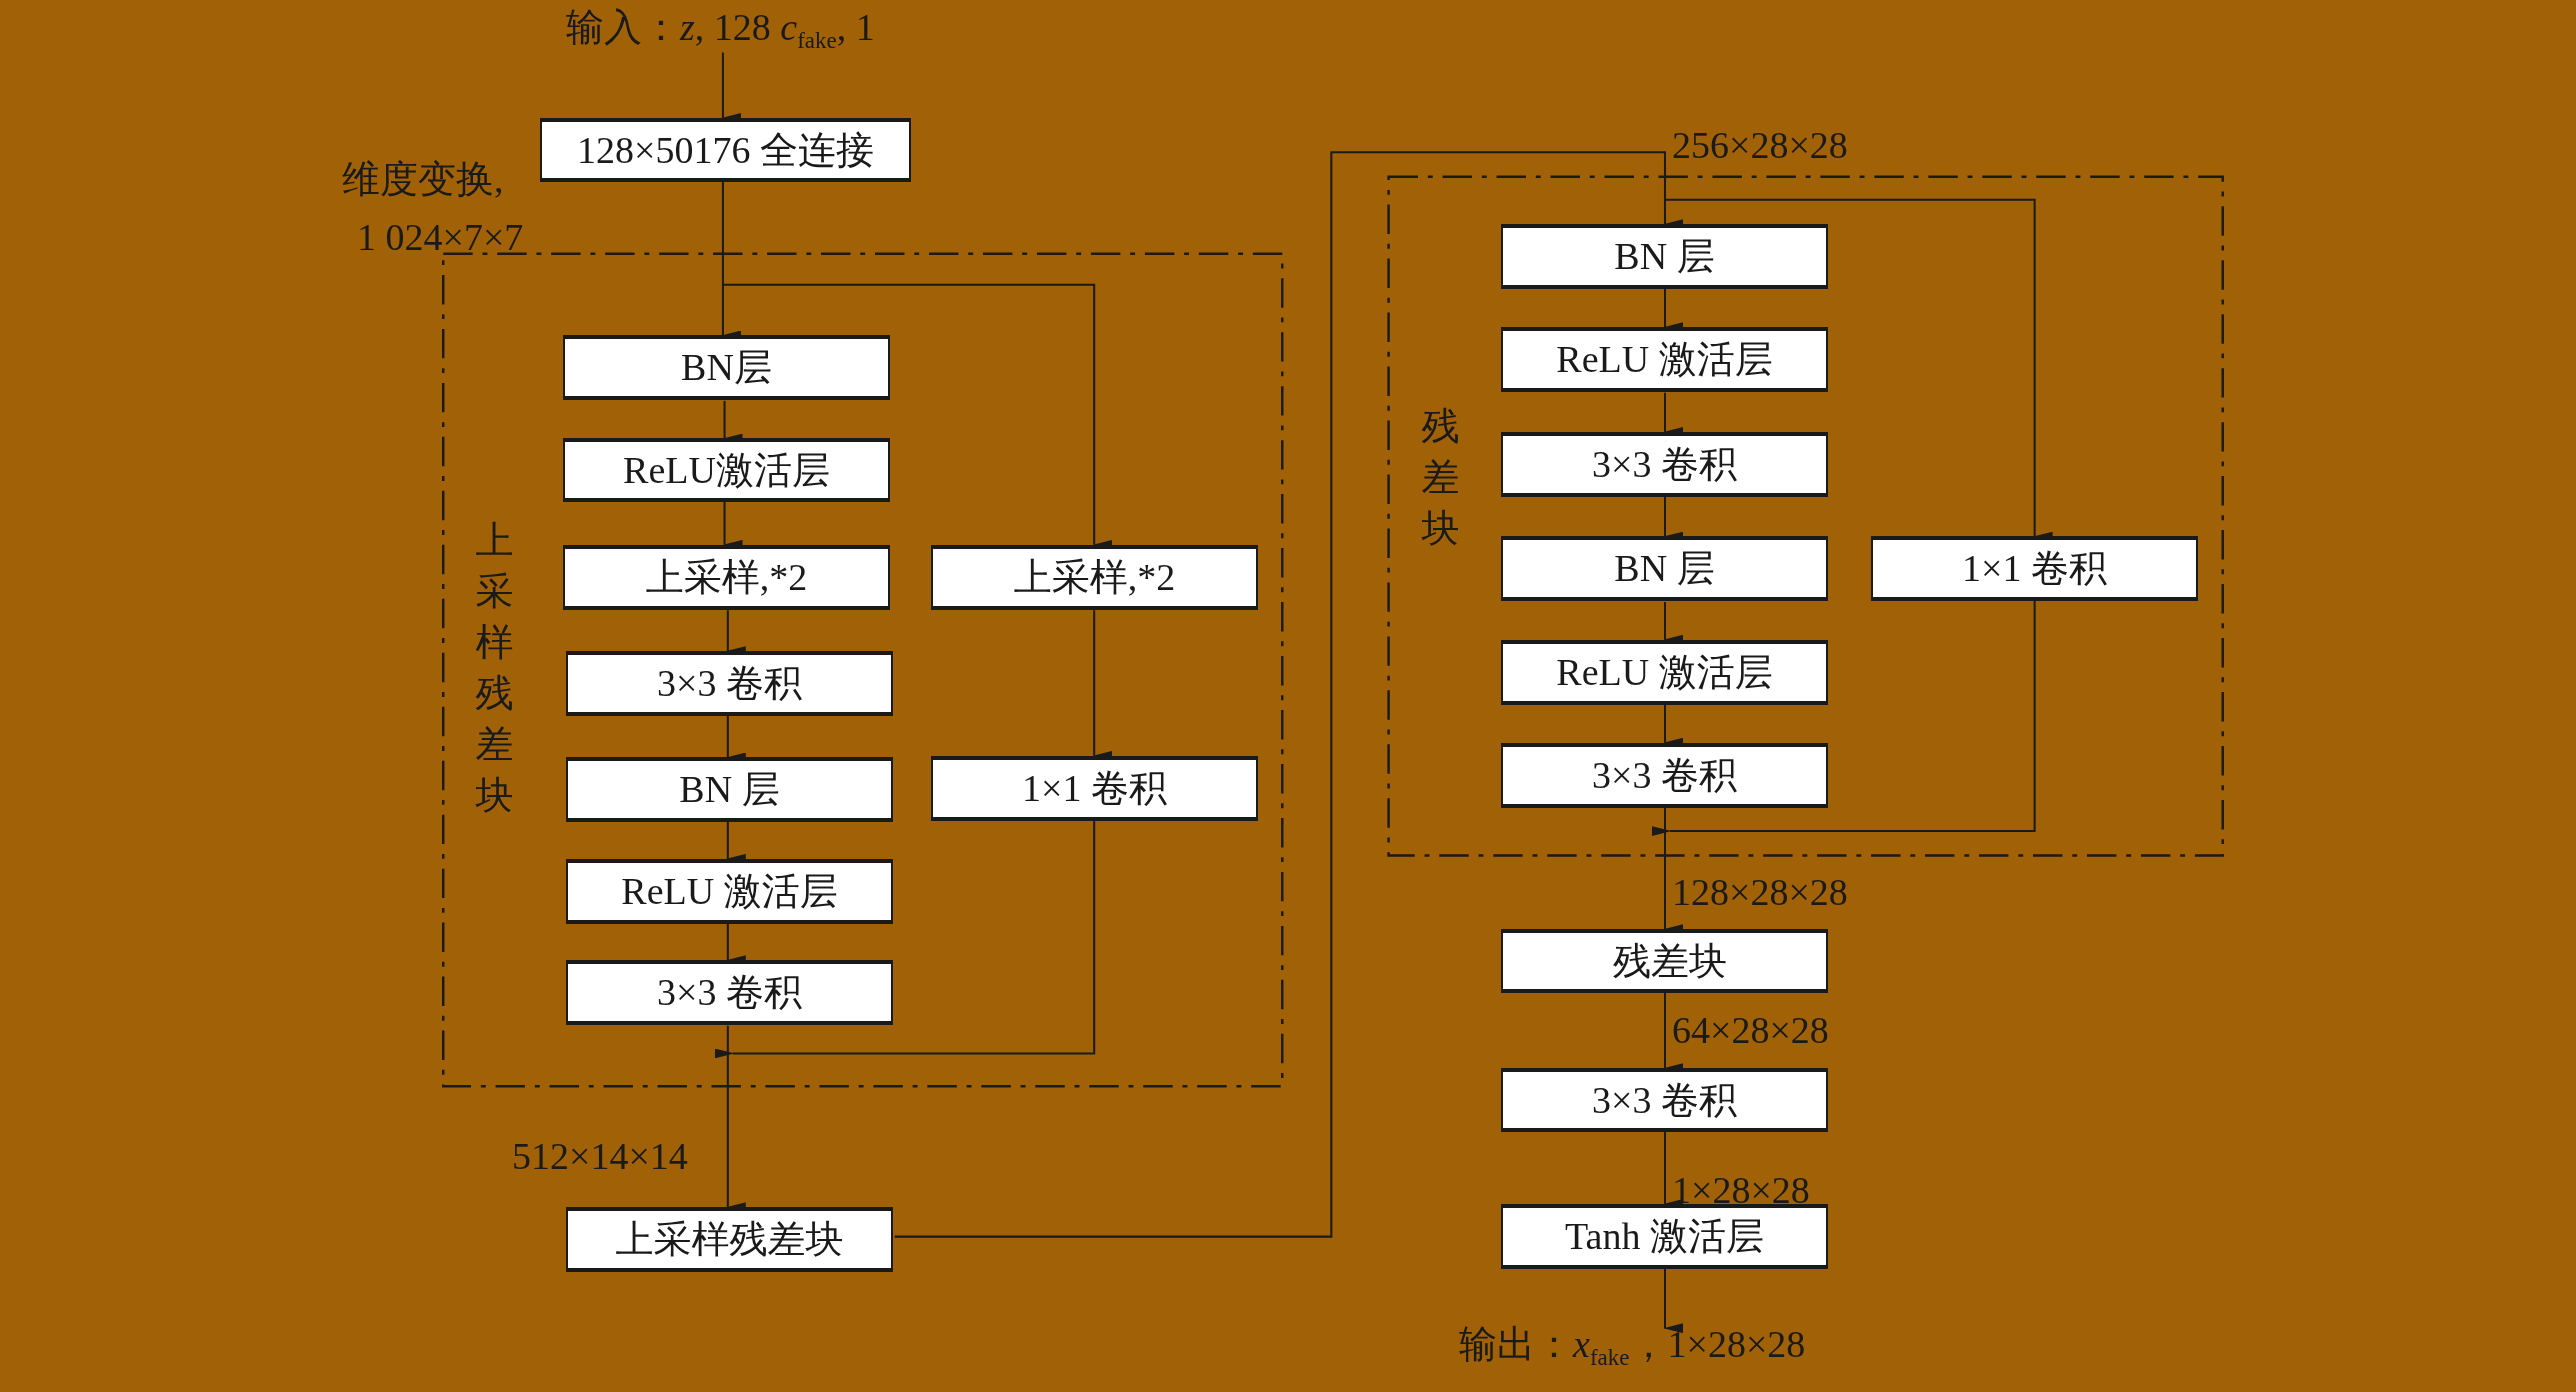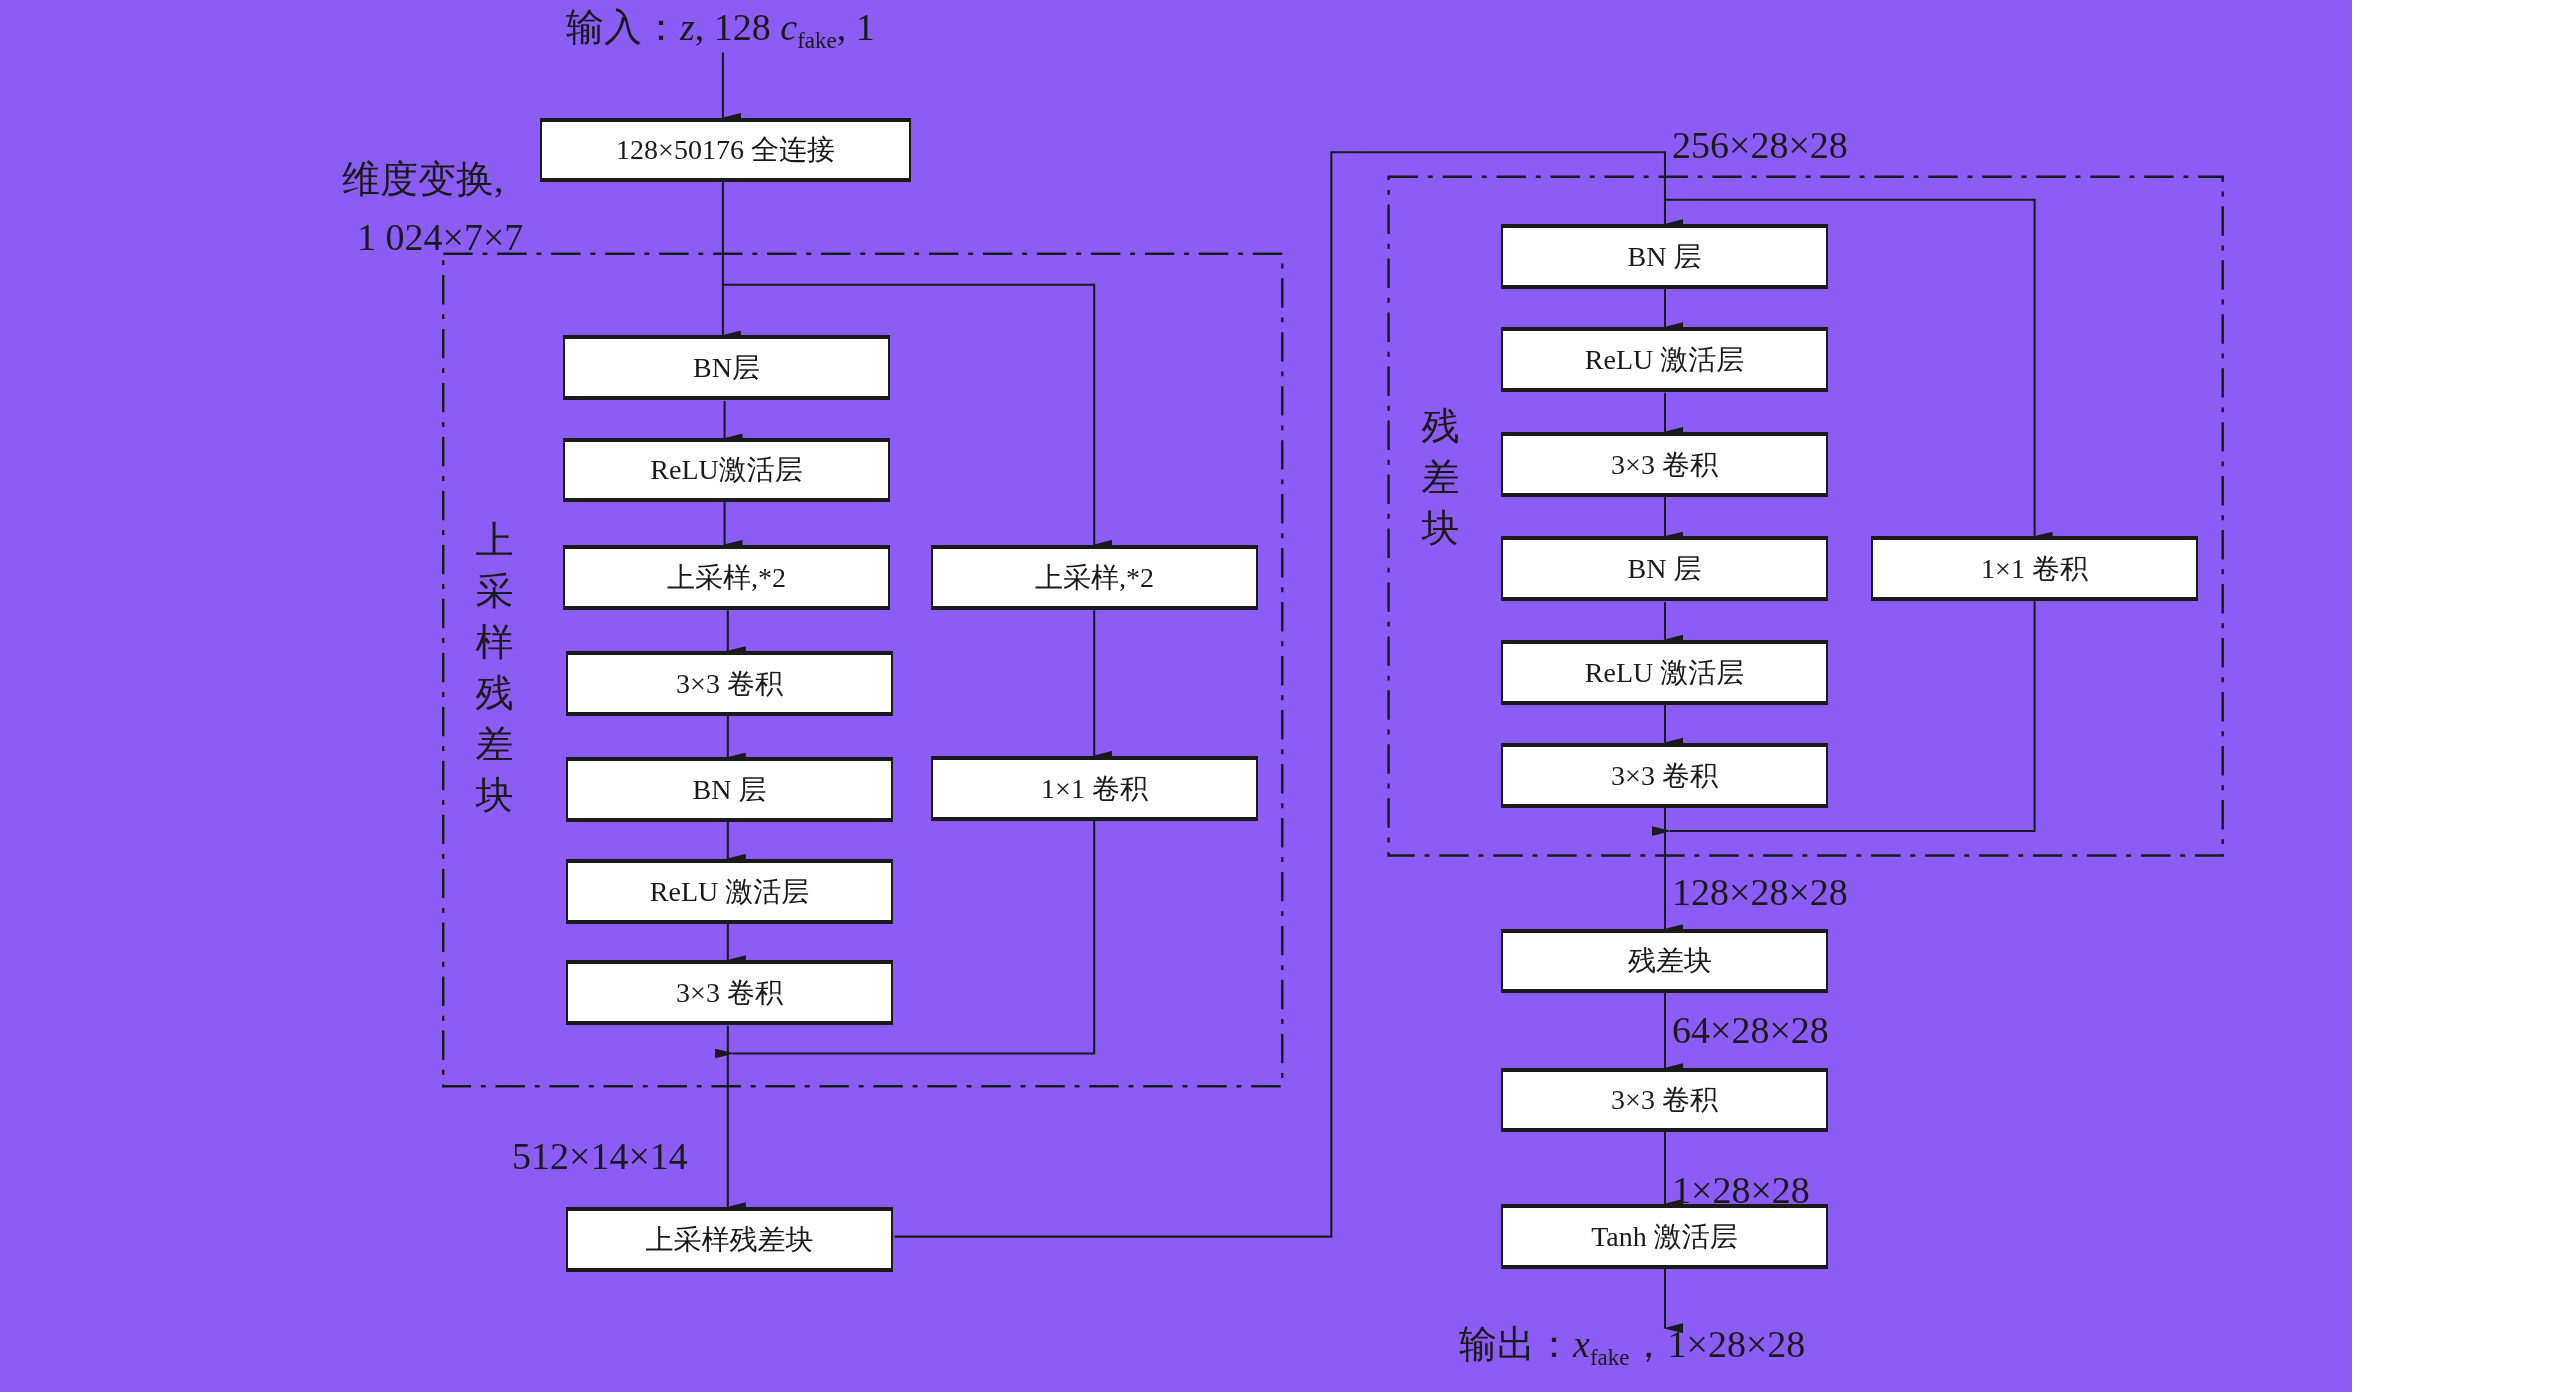--- a/index.html
+++ b/index.html
@@ -1,20 +1,20 @@
 <!DOCTYPE html>
 <html style="font-size:13px"><head>
 <meta charset="utf-8">
 <style>
   html,body{margin:0;padding:0;background:#fff;}
-  #canvas{position:relative;width:2352px;height:1393px;background:#8b5cf6;overflow:hidden;
+  #canvas{position:relative;width:2576px;height:1393px;background:#a16207;overflow:hidden;
     font-family:"Liberation Serif","DejaVu Serif",serif;color:#1a1a1a;}
   svg{position:absolute;left:0;top:0;}
   .box{position:absolute;box-sizing:border-box;border:2.5px solid #1a1a1a;border-top-width:4.1px;border-bottom-width:4.1px;
-    background:#fff;display:flex;align-items:center;justify-content:center;font-size:28px;white-space:nowrap;}
+    background:#fff;display:flex;align-items:center;justify-content:center;font-size:38px;white-space:nowrap;}
   .lbl{position:absolute;font-size:38px;white-space:nowrap;line-height:1;}
   .vlbl{position:absolute;font-size:38px;line-height:51px;width:41px;text-align:center;}
   sub{font-size:23px;vertical-align:-8.2px;}
   i{font-style:italic;}
 </style>
 </head>
 <body>
 
 <div id="canvas">
 <svg width="2576" height="1393" viewBox="0 0 3150 1703">

